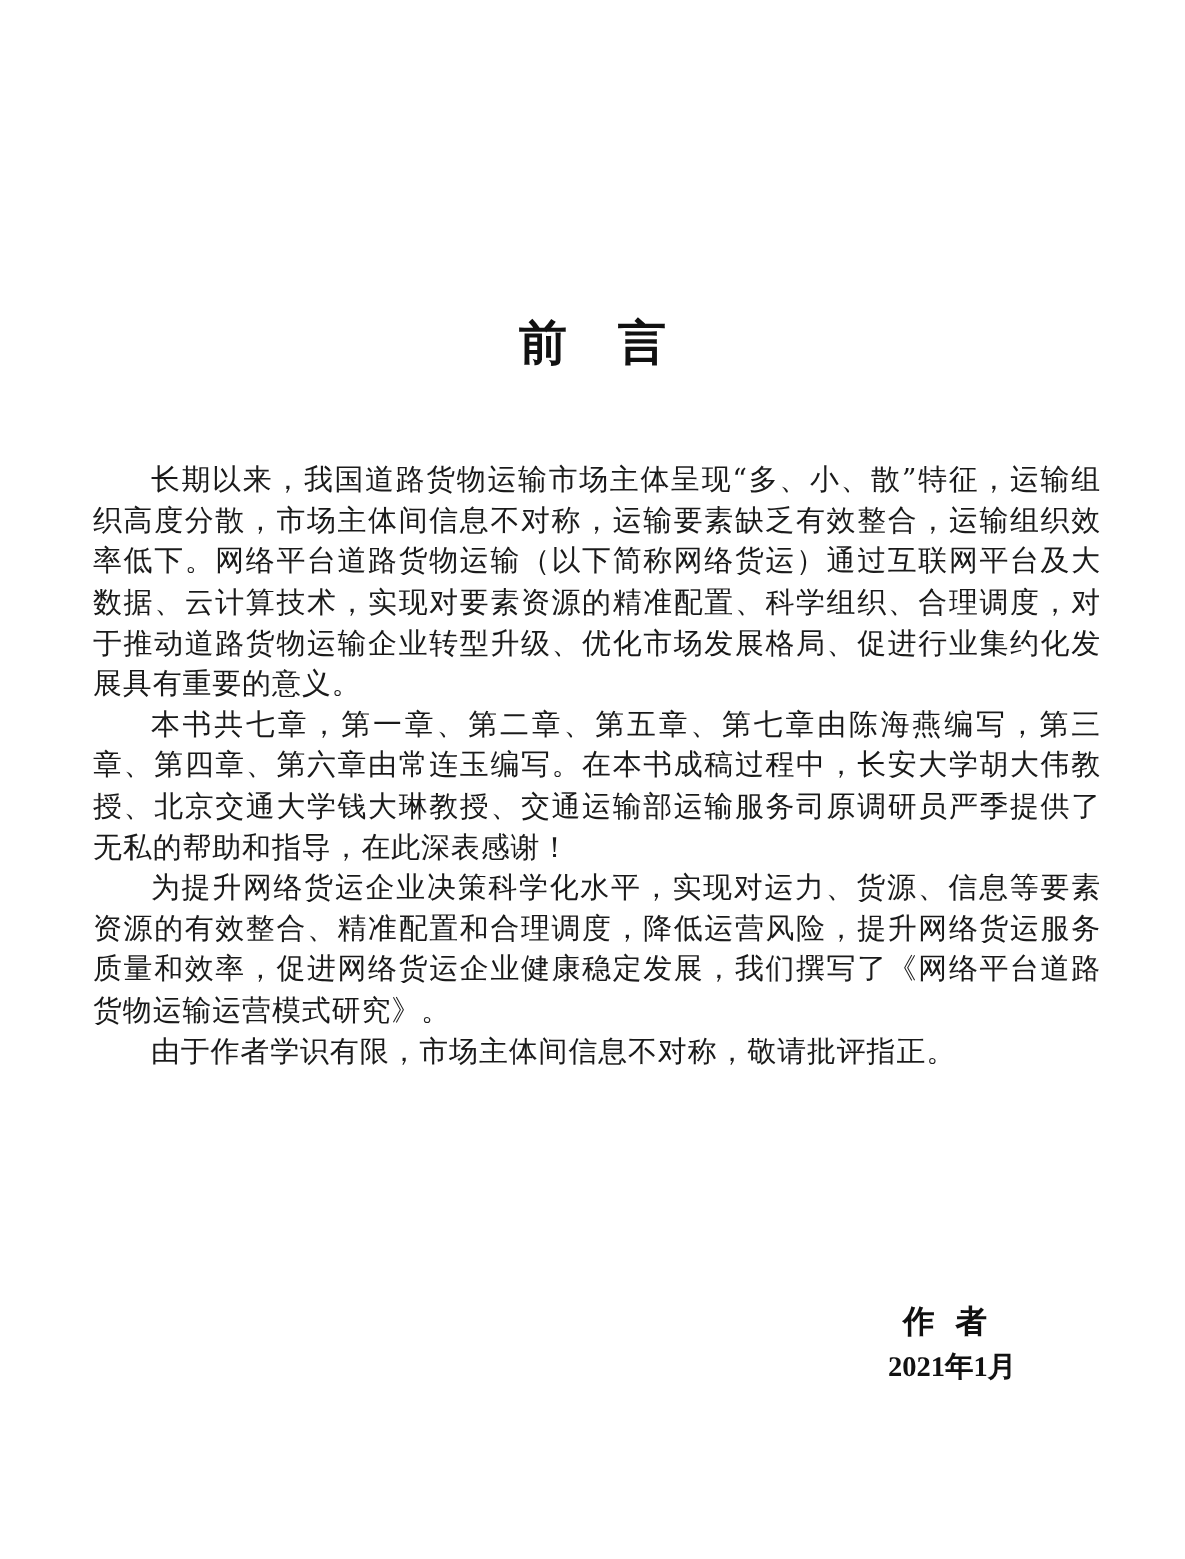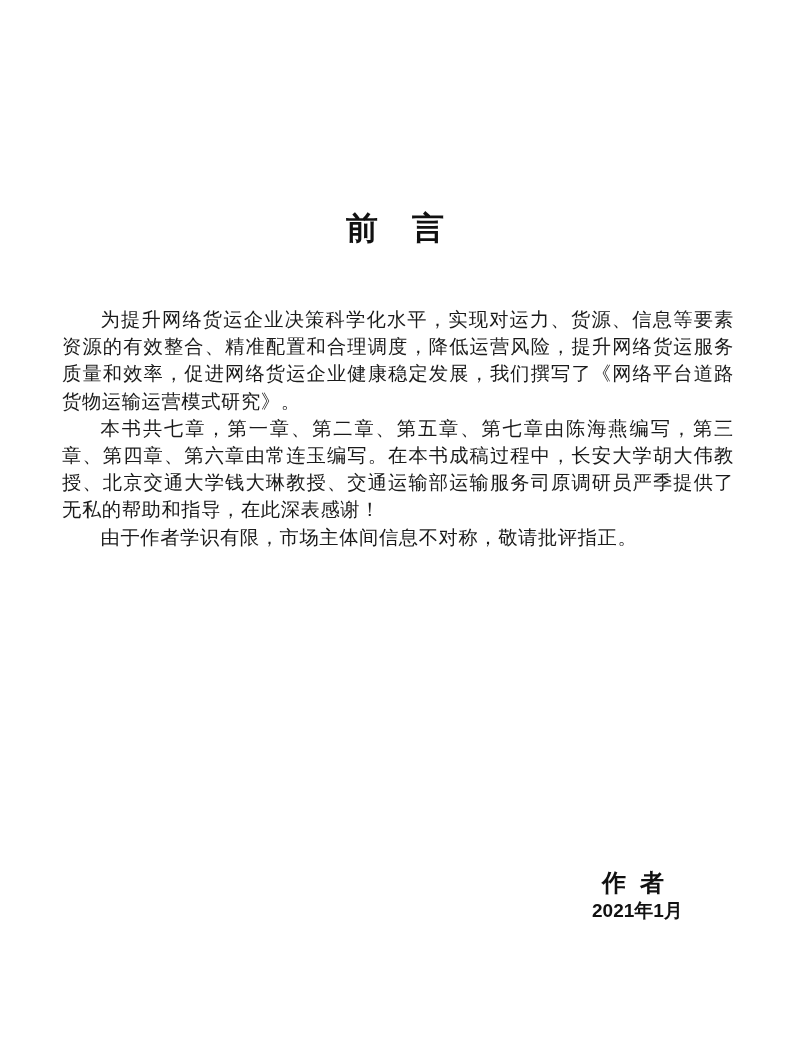--- a/index.html
+++ b/index.html
@@ -38,36 +38,37 @@
     }
     .sign {
       position: absolute;
       left: 560px; width: 170px;
       font-family: "DejaVu Sans", "Liberation Sans", sans-serif;
       font-weight: bold;
       color: #111;
     }
     .sign-author {
       top: 842px; left: 602px;
-      font-size: 24px;
+      font-size: 21px;
       letter-spacing: 14px;
     }
     .sign-date {
       top: 873px; left: 592px;
       font-size: 19px;
-      font-family: Liberation Sans, sans-serif;
+      font-family: Liberation Serif, serif;
     }
   </style>
 </head>
 <body>
 
 <div class="page">
   <div class="title">前言</div>
 
   <div class="body-text">
+    <p>长期以来，我国道路货物运输市场主体呈现“多、小、散”特征，运输组织高度分散，市场主体间信息不对称，运输要素缺乏有效整合，运输组织效率低下。网络平台道路货物运输（以下简称网络货运）通过互联网平台及大数据、云计算技术，实现对要素资源的精准配置、科学组织、合理调度，对于推动道路货物运输企业转型升级、优化市场发展格局、促进行业集约化发展具有重要的意义。</p>
+    <p>本书共七章，第一章、第二章、第五章、第七章由陈海燕编写，第三章、第四章、第六章由常连玉编写。在本书成稿过程中，长安大学胡大伟教授、北京交通大学钱大琳教授、交通运输部运输服务司原调研员严季提供了无私的帮助和指导，在此深表感谢！</p>
     <p>为提升网络货运企业决策科学化水平，实现对运力、货源、信息等要素资源的有效整合、精准配置和合理调度，降低运营风险，提升网络货运服务质量和效率，促进网络货运企业健康稳定发展，我们撰写了《网络平台道路货物运输运营模式研究》。</p>
-    <p>本书共七章，第一章、第二章、第五章、第七章由陈海燕编写，第三章、第四章、第六章由常连玉编写。在本书成稿过程中，长安大学胡大伟教授、北京交通大学钱大琳教授、交通运输部运输服务司原调研员严季提供了无私的帮助和指导，在此深表感谢！</p>
     <p>由于作者学识有限，市场主体间信息不对称，敬请批评指正。</p>
   </div>
 
   <div class="sign sign-author">作者</div>
   <div class="sign sign-date">2021年1月</div>
 </div>
 
 </body></html>

